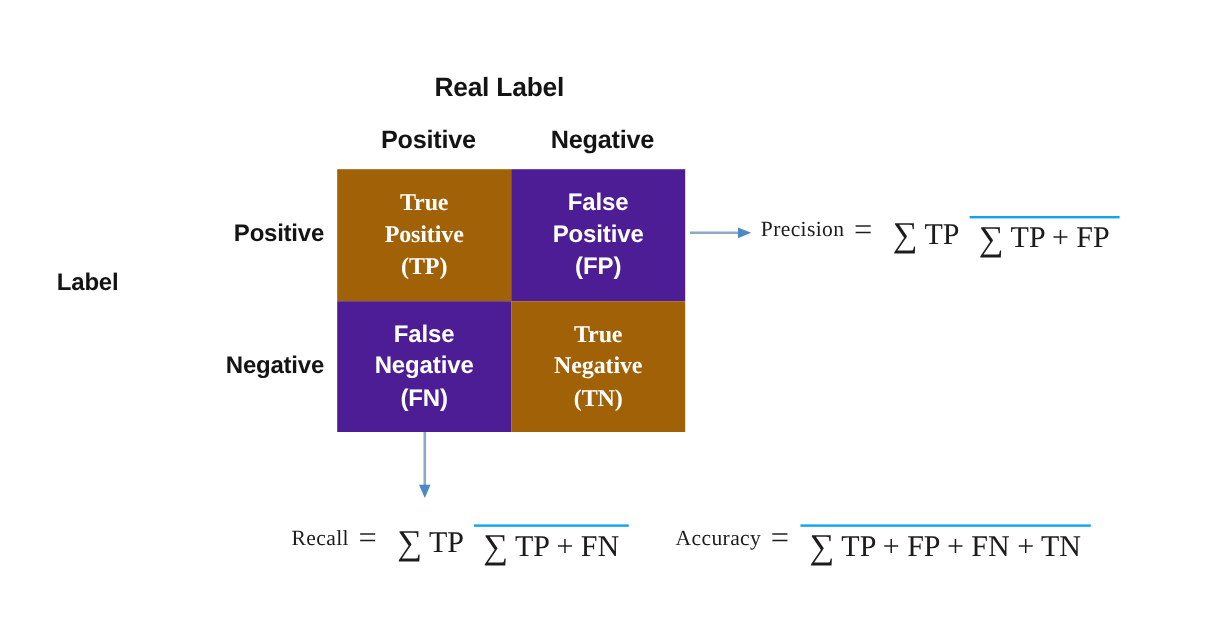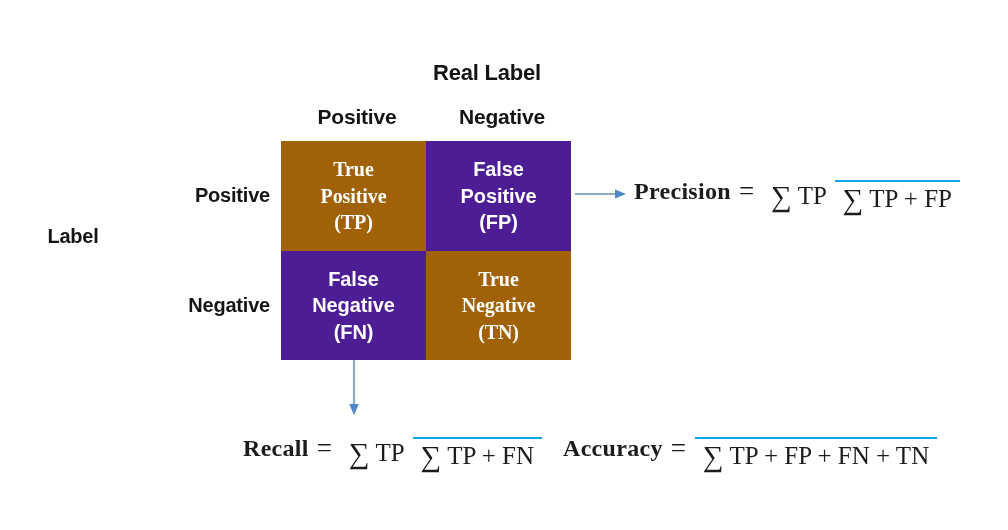--- a/index.html
+++ b/index.html
@@ -14,24 +14,24 @@
     overflow: hidden;
     font-family: "Liberation Sans", sans-serif;
     color: #111111;
   }
 
   
   .abs { position: absolute; }
 
   
   .real-label-title {
-    left: 351px;
+    left: 362px;
     top: 60px;
     width: 190px;
-    text-align: right;
+    text-align: left;
     font-size: 22px;
     font-weight: bold;
     letter-spacing: -0.2px;
     color: #141414;
   }
   .col-head {
     top: 105px;
     width: 150px;
     text-align: center;
     font-size: 21px;
@@ -106,23 +106,22 @@
 
   
   .formula {
     display: flex;
     align-items: center;
     font-family: "Liberation Serif", serif;
     color: #1c1c1c;
     white-space: nowrap;
   }
   .formula .lhs {
-    font-size: 24px;
+    font-size: 18px;
     letter-spacing: 0.3px;
-    font-weight: bold;
   }
   .formula .eq {
     font-size: 27px;
     margin: 0 9px 0 8px;
   }
   .frac {
     display: inline-flex;
     flex-direction: row;
     align-items: center;
     line-height: 1.06;

